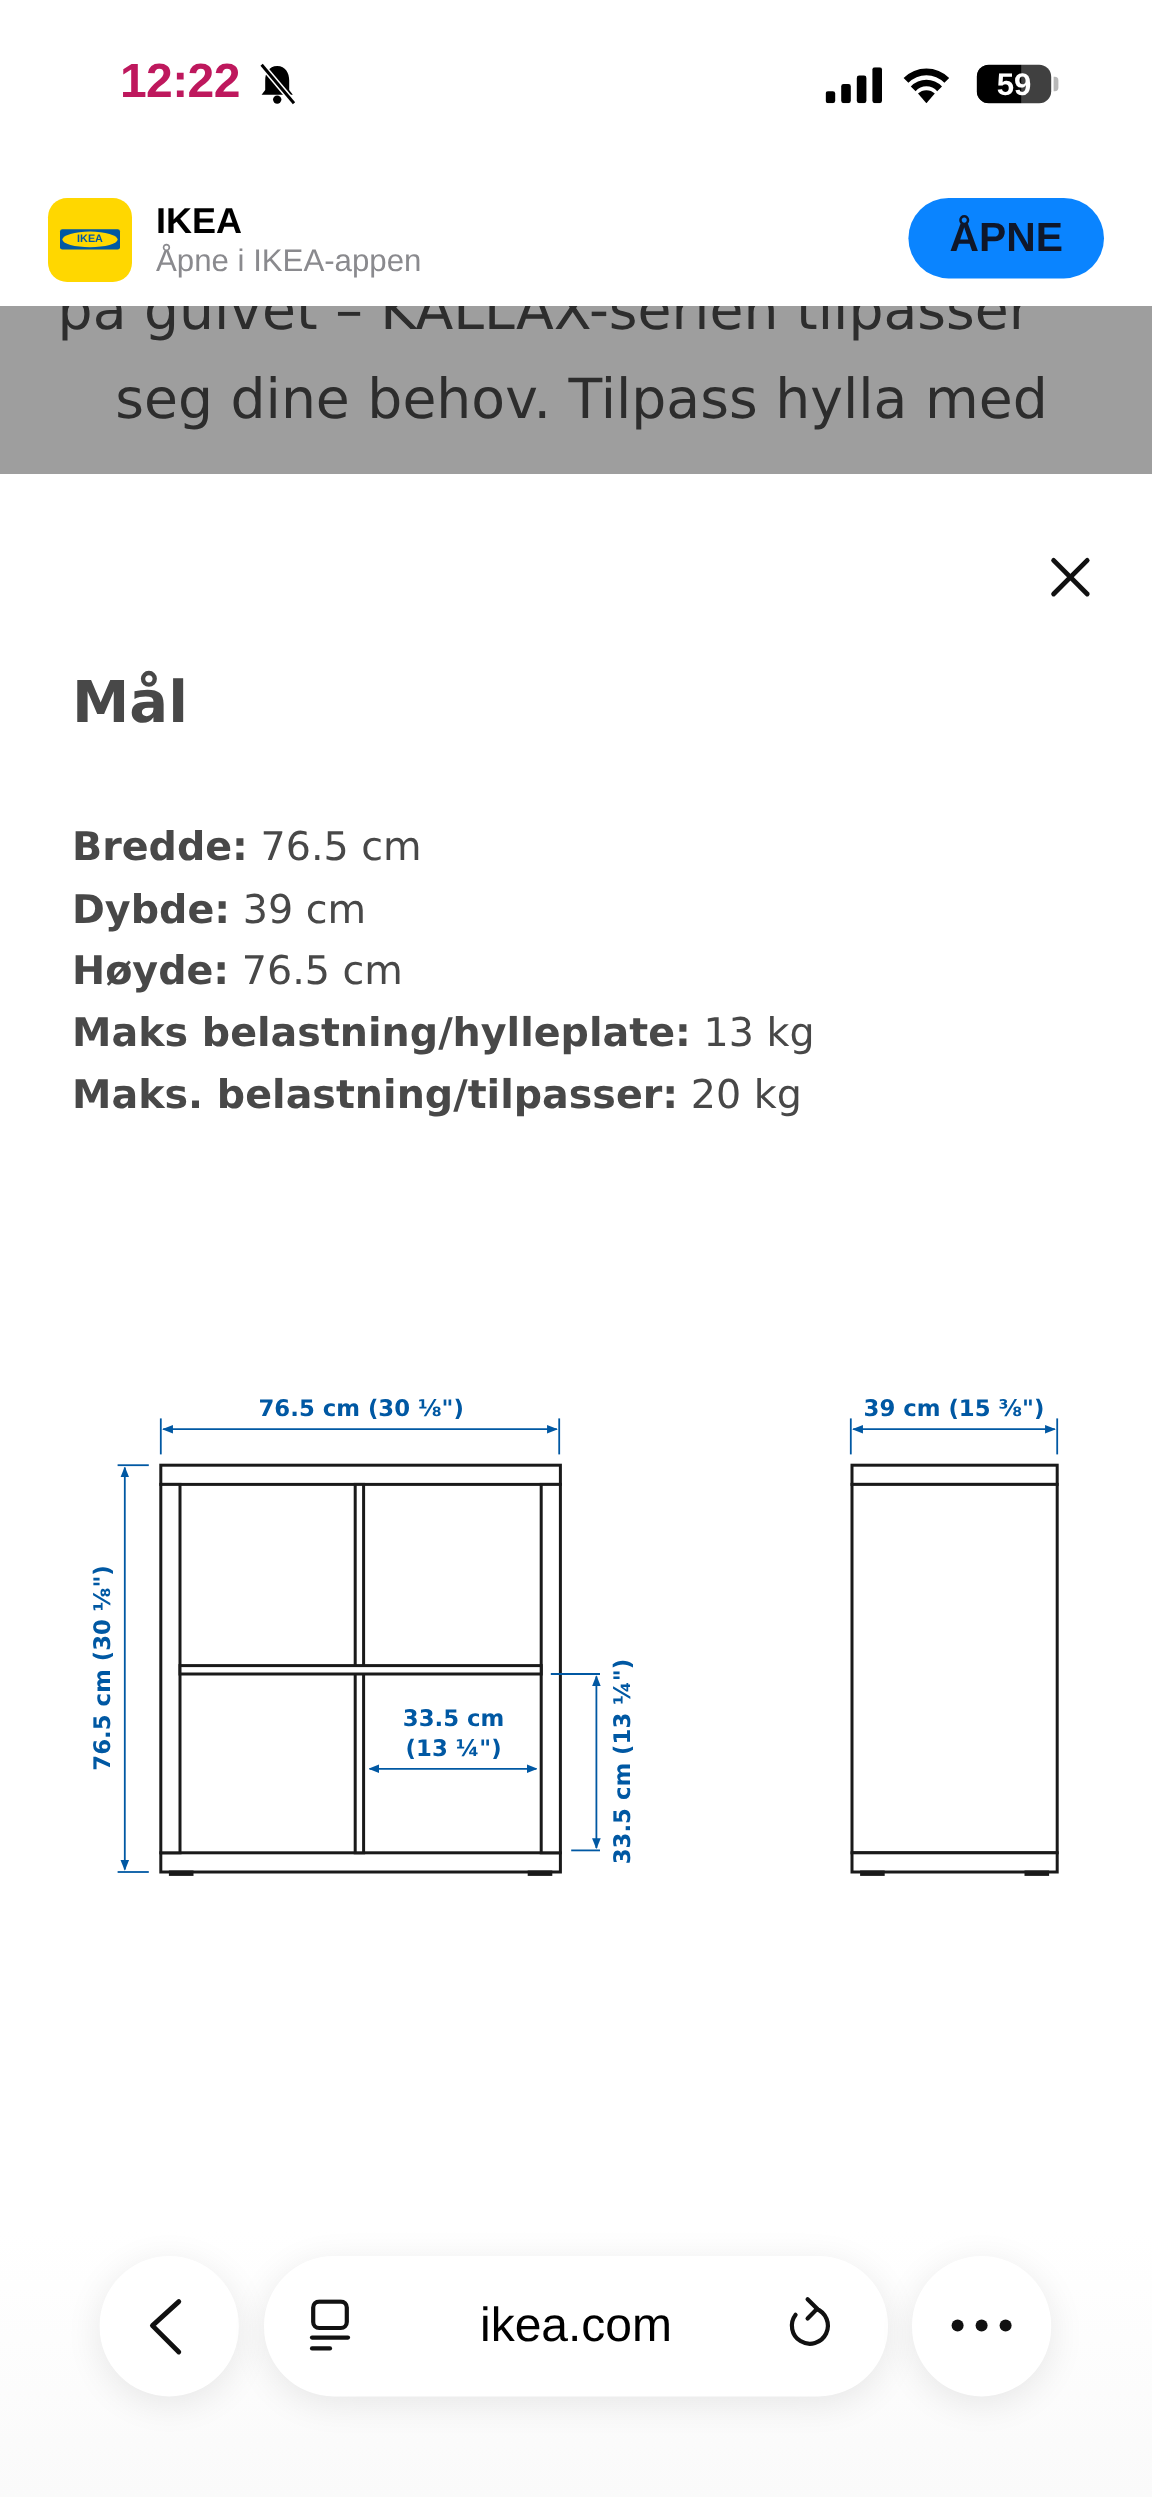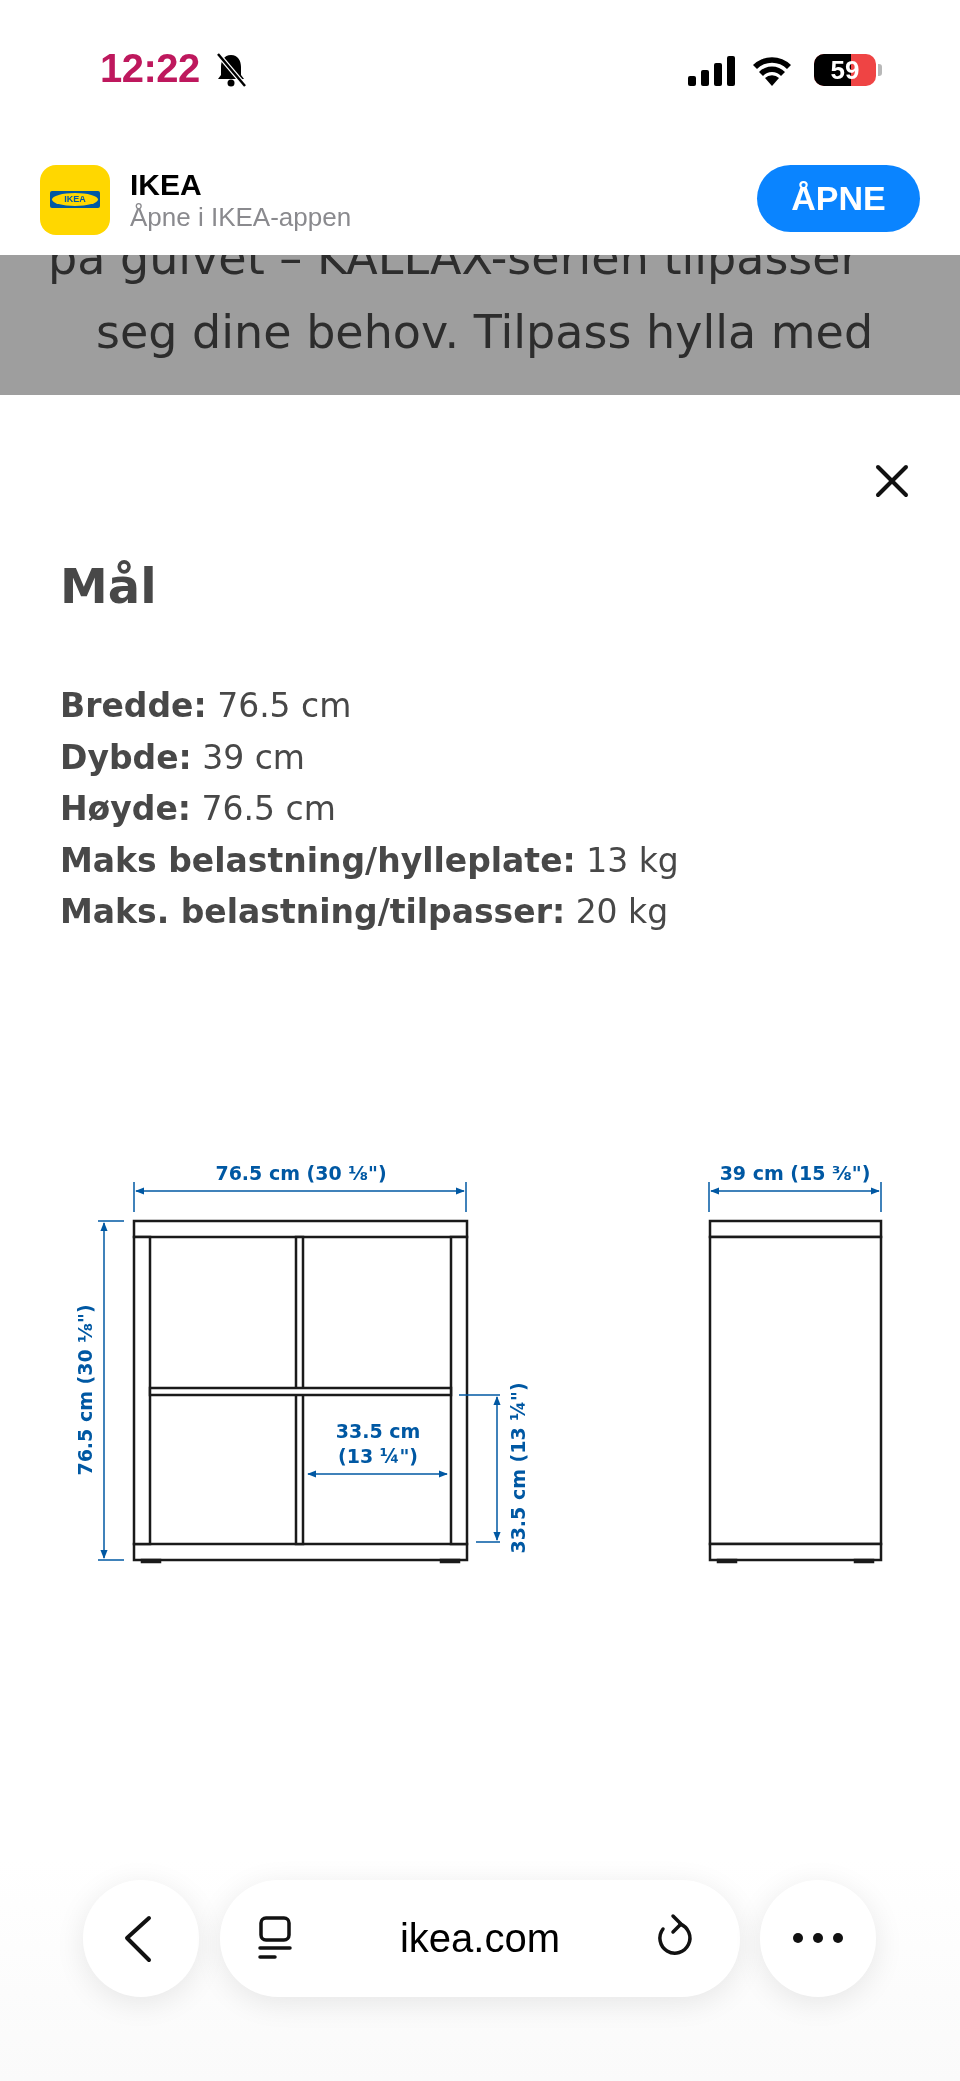--- a/index.html
+++ b/index.html
@@ -4,32 +4,32 @@
 <style>
   * { box-sizing: border-box; margin: 0; padding: 0; }
   html, body { width: 960px; height: 2081px; overflow: hidden; background: #ffffff; }
   body { position: relative; font-family: "DejaVu Sans", sans-serif; }
 
   .status-bar { position: absolute; left: 0; top: 0; width: 960px; height: 140px; background: #fff; }
   .status-time { position: absolute; left: 100px; top: 46px; font-family: "Liberation Sans", sans-serif; font-weight: bold; font-size: 40px; color: #be185d; letter-spacing: -0.5px; }
   .bell-icon { position: absolute; left: 214px; top: 52px; width: 34px; height: 36px; }
   .signal-icon { position: absolute; left: 688px; top: 56px; width: 48px; height: 30px; }
   .wifi-icon { position: absolute; left: 752px; top: 54px; width: 40px; height: 32px; }
-  .battery { position: absolute; left: 814px; top: 54px; width: 62px; height: 32px; border-radius: 10px; overflow: hidden; background: #ef4444; }
+  .battery { position: absolute; left: 814px; top: 54px; width: 62px; height: 32px; border-radius: 10px; overflow: hidden; background: #404040; }
   .battery-fill { position: absolute; left: 0; top: 0; height: 100%; width: 59%; background: #000; }
   .battery-text { position: absolute; left: 0; width: 100%; top: 1px; text-align: center; font-family: "Liberation Sans", sans-serif; font-weight: bold; font-size: 26px; color: #fff; }
   .battery-nub { position: absolute; left: 878px; top: 64px; width: 4px; height: 12px; border-radius: 0 3px 3px 0; background: #b8b8b8; }
 
   .app-banner { position: absolute; left: 0; top: 140px; width: 882px; height: 115px; background: #fff; }
   .app-icon { position: absolute; left: 40px; top: 25px; width: 70px; height: 70px; border-radius: 16px; background: #ffd700; }
   .app-icon .logo { position: absolute; left: 10px; top: 26px; width: 50px; height: 17px; background: #0058a3; border-radius: 2px; }
   .app-icon .logo-oval { position: absolute; left: 2px; top: 2px; width: 46px; height: 13px; border-radius: 50%; background: #ffd700; font-family: "Liberation Sans", sans-serif; font-weight: bold; font-size: 9px; color: #0058a3; text-align: center; line-height: 13px; }
   .app-title { position: absolute; left: 130px; top: 28px; font-family: "Liberation Sans", sans-serif; font-size: 30px; font-weight: bold; color: #000; }
   .app-subtitle { position: absolute; left: 130px; top: 62px; font-family: "Liberation Sans", sans-serif; font-size: 26px; color: #8a8a8e; }
-  .open-button { position: absolute; left: 757px; top: 25px; width: 163px; height: 67px; border-radius: 34px; background: #0a84ff; color: #ffffff; font-family: "Liberation Sans", sans-serif; font-size: 34px; font-weight: bold; text-align: center; line-height: 67px; border: none; }
+  .open-button { position: absolute; left: 757px; top: 25px; width: 163px; height: 67px; border-radius: 34px; background: #0a84ff; color: #0f172a; font-family: "Liberation Sans", sans-serif; font-size: 34px; font-weight: bold; text-align: center; line-height: 67px; border: none; }
 
   .page-behind { position: absolute; left: 0; top: 255px; width: 960px; height: 140px; background: #9e9e9e; overflow: hidden; }
   .behind-line { position: absolute; left: 48px; font-size: 46px; color: #2d2d2d; white-space: nowrap; }
   .behind-line.l1 { top: -24px; }
   .behind-line.l2 { top: 50px; margin-left: 48px; }
 
   .sheet { position: absolute; left: 0; top: 373px; width: 960px; height: 1708px; background: #fff; border-radius: 22px 22px 0 0; margin-top: 40px; }
   .close-button { position: absolute; left: 870px; top: 46px; width: 44px; height: 44px; cursor: pointer; }
   .sheet-title { position: absolute; left: 60px; top: 145px; font-size: 48px; font-weight: bold; color: #484848; }
   .specs { position: absolute; left: 60px; top: 271px; }

